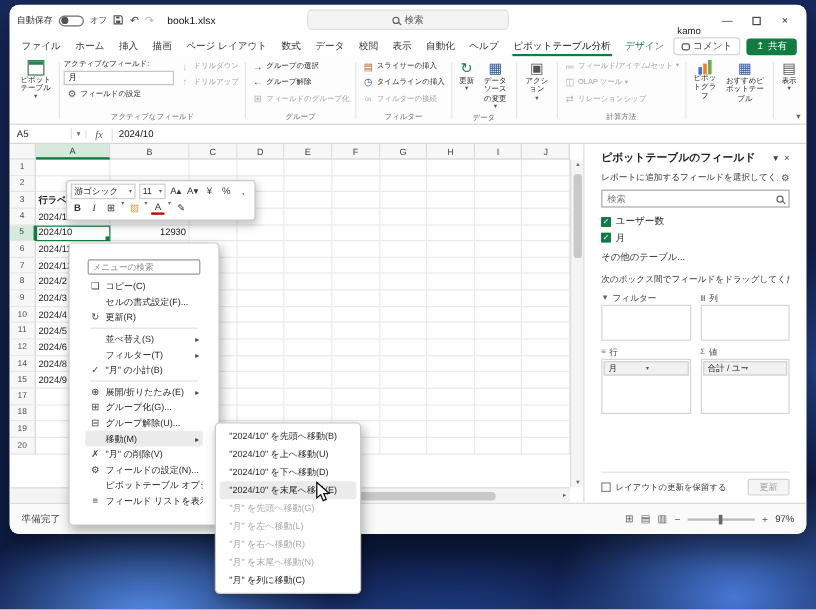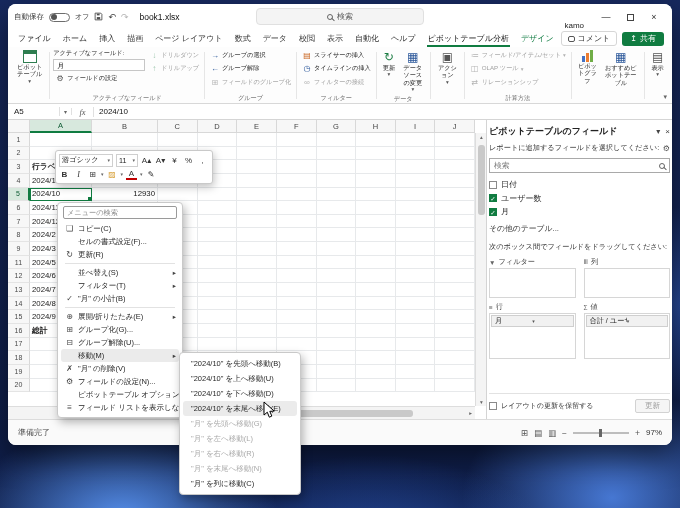--- a/index.html
+++ b/index.html
@@ -96,21 +96,21 @@
 .vscroll{position:absolute;right:0;top:13px;bottom:13px;width:11px;background:#f4f4f4;border-left:1px solid #ddd}
 .vs-ar{position:absolute;left:0;width:11px;text-align:center;font-size:5.5px;color:#666}
 .vs-up{top:1px}.vs-dn{bottom:1px}
 .vs-thumb{position:absolute;left:2px;top:12px;width:7px;height:70px;background:#c9c9c9;border-radius:3px}
 .hstrip{position:absolute;left:0;right:11px;bottom:0;height:13px;background:#f4f4f4;border-top:1px solid #ddd;display:flex;align-items:center}
 .hs-spacer{width:262px}
 .hs-ar{font-size:5.5px;color:#666;padding:0 3px}
 .hs-thumb{width:128px;height:7px;background:#c9c9c9;border-radius:3px;margin-left:6px}
 .hs-fill{flex:1}
 
-.pane{width:186px;flex:none;background:#fff;border-left:1px solid #d4d4d4;display:flex;flex-direction:column;padding:5px 2px 0;overflow:hidden}
+.pane{width:186px;flex:none;background:#fff;border-left:1px solid #d4d4d4;display:flex;flex-direction:column;padding:5px 14px 0;overflow:hidden}
 .pane-head{display:flex;align-items:center;gap:5px}
 .pane-title{font-size:9px;font-weight:bold;color:#222;flex:1;white-space:nowrap}
 .pane-hicon{font-size:8px;color:#444}
 .pane-instr{display:flex;align-items:center;margin-top:5px;font-size:7.2px;color:#333;gap:3px}
 .pane-instr .txt{flex:1;white-space:nowrap;overflow:hidden}
 .gear{font-size:8px;color:#555}
 .pane-search{height:15px;border:1px solid #a9a9a9;margin-top:5px;display:flex;align-items:center;padding:0 4px;font-size:7.8px;color:#777}
 .pane-search .ph{flex:1}
 .field-list{margin-top:5px}
 .frow{display:flex;align-items:center;gap:4px;height:13.5px;font-size:8px;color:#1f1f1f}
@@ -134,32 +134,32 @@
  display:flex;align-items:center;padding:0 10px;gap:6px}
 .sb-ready{font-size:8px;color:#444}
 .sb-spacer{flex:1}
 .sb-ic{font-size:8.5px;color:#555}
 .zoom-track{width:56px;height:2px;background:#bdbdbd;position:relative;display:inline-block}
 .zoom-knob{position:absolute;left:26px;top:-3px;width:3px;height:8px;background:#666}
 .sb-zoom{font-size:8px;color:#333}
 
 .mtb{position:absolute;left:55px;top:150px;width:158px;height:34px;background:#fff;border:1px solid #c9c9c9;border-radius:3px;
  box-shadow:1px 3px 8px rgba(0,0,0,.25);z-index:5;padding:2px 3px;display:flex;flex-direction:column;justify-content:space-between}
-.mtr{display:flex;align-items:center;gap:3px;height:14px}
+.mtr{display:flex;align-items:flex-start;gap:3px;height:14px}
 .mt-font{width:54px;height:13px;border:1px solid #cfcfcf;font-size:7.2px;display:flex;align-items:center;justify-content:space-between;padding:0 2px;color:#222;white-space:nowrap;overflow:hidden}
 .mt-size{width:22px;height:13px;border:1px solid #cfcfcf;font-size:7.2px;display:flex;align-items:center;justify-content:space-between;padding:0 2px;color:#222}
 .mtb-btn{min-width:11px;height:13px;display:flex;align-items:center;justify-content:center;font-size:8px;color:#333}
 .mtb-btn.b{font-weight:bold}
 .mtb-btn.i{font-style:italic;font-family:"Liberation Serif",serif}
 .mtb-btn.fcol{border-bottom:2px solid #c00000;height:12px}
 .mtb-btn.fillic{color:#d8a13a}
 .dd2{font-size:5px;color:#666}
 
 .cmenu{position:absolute;left:57px;top:202px;width:126px;background:#fff;border:1px solid #c9c9c9;border-radius:4px;
- box-shadow:2px 4px 10px rgba(0,0,0,.3);z-index:6;padding:3px}
+ box-shadow:2px 4px 10px rgba(0,0,0,.3);z-index:6;padding:13px}
 .menu-search{height:13px;border:1px solid #9a9a9a;border-radius:2px;margin:0 2px 3px;font-size:7.2px;color:#8a8a8a;display:flex;align-items:center;padding:0 3px}
 .mi{position:relative;height:13px;display:flex;align-items:center;font-size:7.5px;color:#1f1f1f;padding:0 10px 0 17px;border-radius:3px;white-space:nowrap;overflow:hidden}
 .mic{position:absolute;left:3px;width:11px;text-align:center;font-size:8px;color:#444}
 .marrow{position:absolute;right:3px;font-size:6.5px;color:#444}
 .mi.hl{background:#ebebeb}
 .mi.dis2{color:#a8a8a8}
 .msep{height:1px;background:#e2e2e2;margin:2px 4px}
 .smenu{position:absolute;left:179px;top:352px;width:122px;background:#fff;border:1px solid #c9c9c9;border-radius:4px;
  box-shadow:2px 4px 10px rgba(0,0,0,.3);z-index:7;padding:3px}
 .smenu .mi{height:15px;padding:0 6px 0 8px}
@@ -534,20 +534,35 @@
               <div class="gc flexc"></div>
               <div class="gc flexc"></div>
               <div class="gc flexc"></div>
               <div class="gc flexc"></div>
               <div class="gc flexc"></div>
               <div class="gc flexc"></div>
               <div class="gc flexc"></div>
               <div class="gc flexc"></div>
             </div>
             <div class="grow">
+              <div class="rh">10</div>
+              <div class="gc ca">
+                <span>2024/4</span>
+              </div>
+              <div class="gc gcb"></div>
+              <div class="gc flexc"></div>
+              <div class="gc flexc"></div>
+              <div class="gc flexc"></div>
+              <div class="gc flexc"></div>
+              <div class="gc flexc"></div>
+              <div class="gc flexc"></div>
+              <div class="gc flexc"></div>
+              <div class="gc flexc"></div>
+            </div>
+            <div class="grow">
               <div class="rh">11</div>
               <div class="gc ca">
                 <span>2024/5</span>
               </div>
               <div class="gc gcb"></div>
               <div class="gc flexc"></div>
               <div class="gc flexc"></div>
               <div class="gc flexc"></div>
               <div class="gc flexc"></div>
               <div class="gc flexc"></div>
@@ -564,68 +579,38 @@
               <div class="gc flexc"></div>
               <div class="gc flexc"></div>
               <div class="gc flexc"></div>
               <div class="gc flexc"></div>
               <div class="gc flexc"></div>
               <div class="gc flexc"></div>
               <div class="gc flexc"></div>
               <div class="gc flexc"></div>
             </div>
             <div class="grow">
-              <div class="rh">13</div>
-              <div class="gc ca">
-                <span>2024/7</span>
-              </div>
-              <div class="gc gcb"></div>
-              <div class="gc flexc"></div>
-              <div class="gc flexc"></div>
-              <div class="gc flexc"></div>
-              <div class="gc flexc"></div>
-              <div class="gc flexc"></div>
-              <div class="gc flexc"></div>
-              <div class="gc flexc"></div>
-              <div class="gc flexc"></div>
-            </div>
-            <div class="grow">
               <div class="rh">14</div>
               <div class="gc ca">
                 <span>2024/8</span>
               </div>
               <div class="gc gcb"></div>
               <div class="gc flexc"></div>
               <div class="gc flexc"></div>
               <div class="gc flexc"></div>
               <div class="gc flexc"></div>
               <div class="gc flexc"></div>
               <div class="gc flexc"></div>
               <div class="gc flexc"></div>
               <div class="gc flexc"></div>
             </div>
             <div class="grow">
               <div class="rh">15</div>
               <div class="gc ca">
                 <span>2024/9</span>
-              </div>
-              <div class="gc gcb"></div>
-              <div class="gc flexc"></div>
-              <div class="gc flexc"></div>
-              <div class="gc flexc"></div>
-              <div class="gc flexc"></div>
-              <div class="gc flexc"></div>
-              <div class="gc flexc"></div>
-              <div class="gc flexc"></div>
-              <div class="gc flexc"></div>
-            </div>
-            <div class="grow">
-              <div class="rh">16</div>
-              <div class="gc ca bold">
-                <span>総計</span>
               </div>
               <div class="gc gcb"></div>
               <div class="gc flexc"></div>
               <div class="gc flexc"></div>
               <div class="gc flexc"></div>
               <div class="gc flexc"></div>
               <div class="gc flexc"></div>
               <div class="gc flexc"></div>
               <div class="gc flexc"></div>
               <div class="gc flexc"></div>
@@ -713,24 +698,20 @@
         </div>
         <div class="pane-instr">
           <span class="txt">レポートに追加するフィールドを選択してください:</span>
           <span class="gear">⚙</span>
         </div>
         <div class="pane-search">
           <span class="ph">検索</span>
           <span class="lens"></span>
         </div>
         <div class="field-list">
-            <div class="frow">
-              <span class="cbx"></span>
-              <span>日付</span>
-            </div>
             <div class="frow">
               <span class="cbx on">✓</span>
               <span>ユーザー数</span>
             </div>
             <div class="frow">
               <span class="cbx on">✓</span>
               <span>月</span>
             </div>
           </div>
         <div class="more-tables">その他のテーブル...</div>

